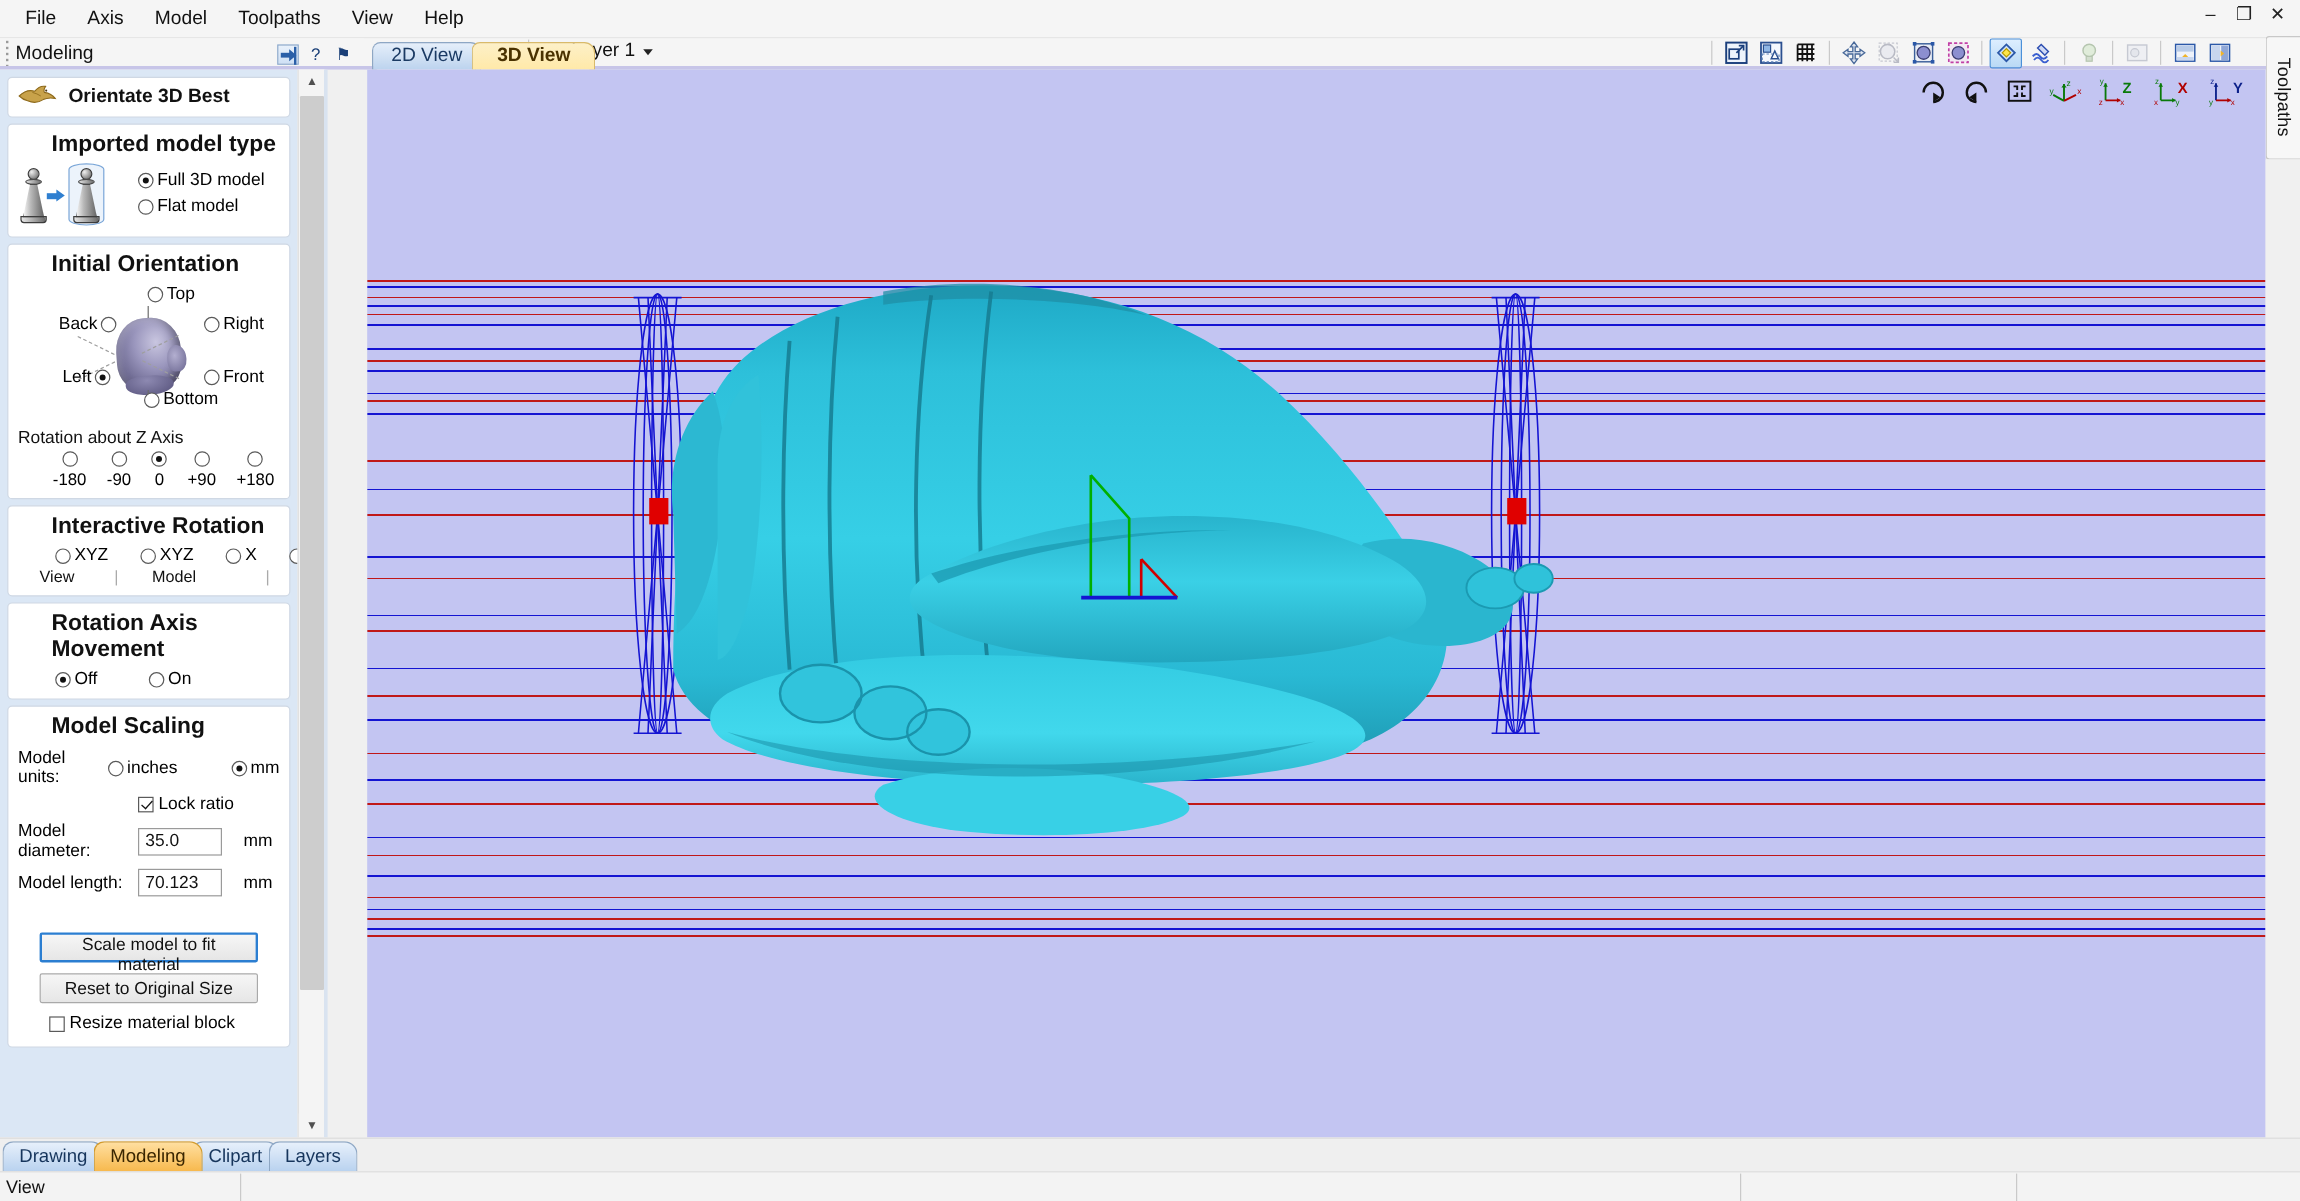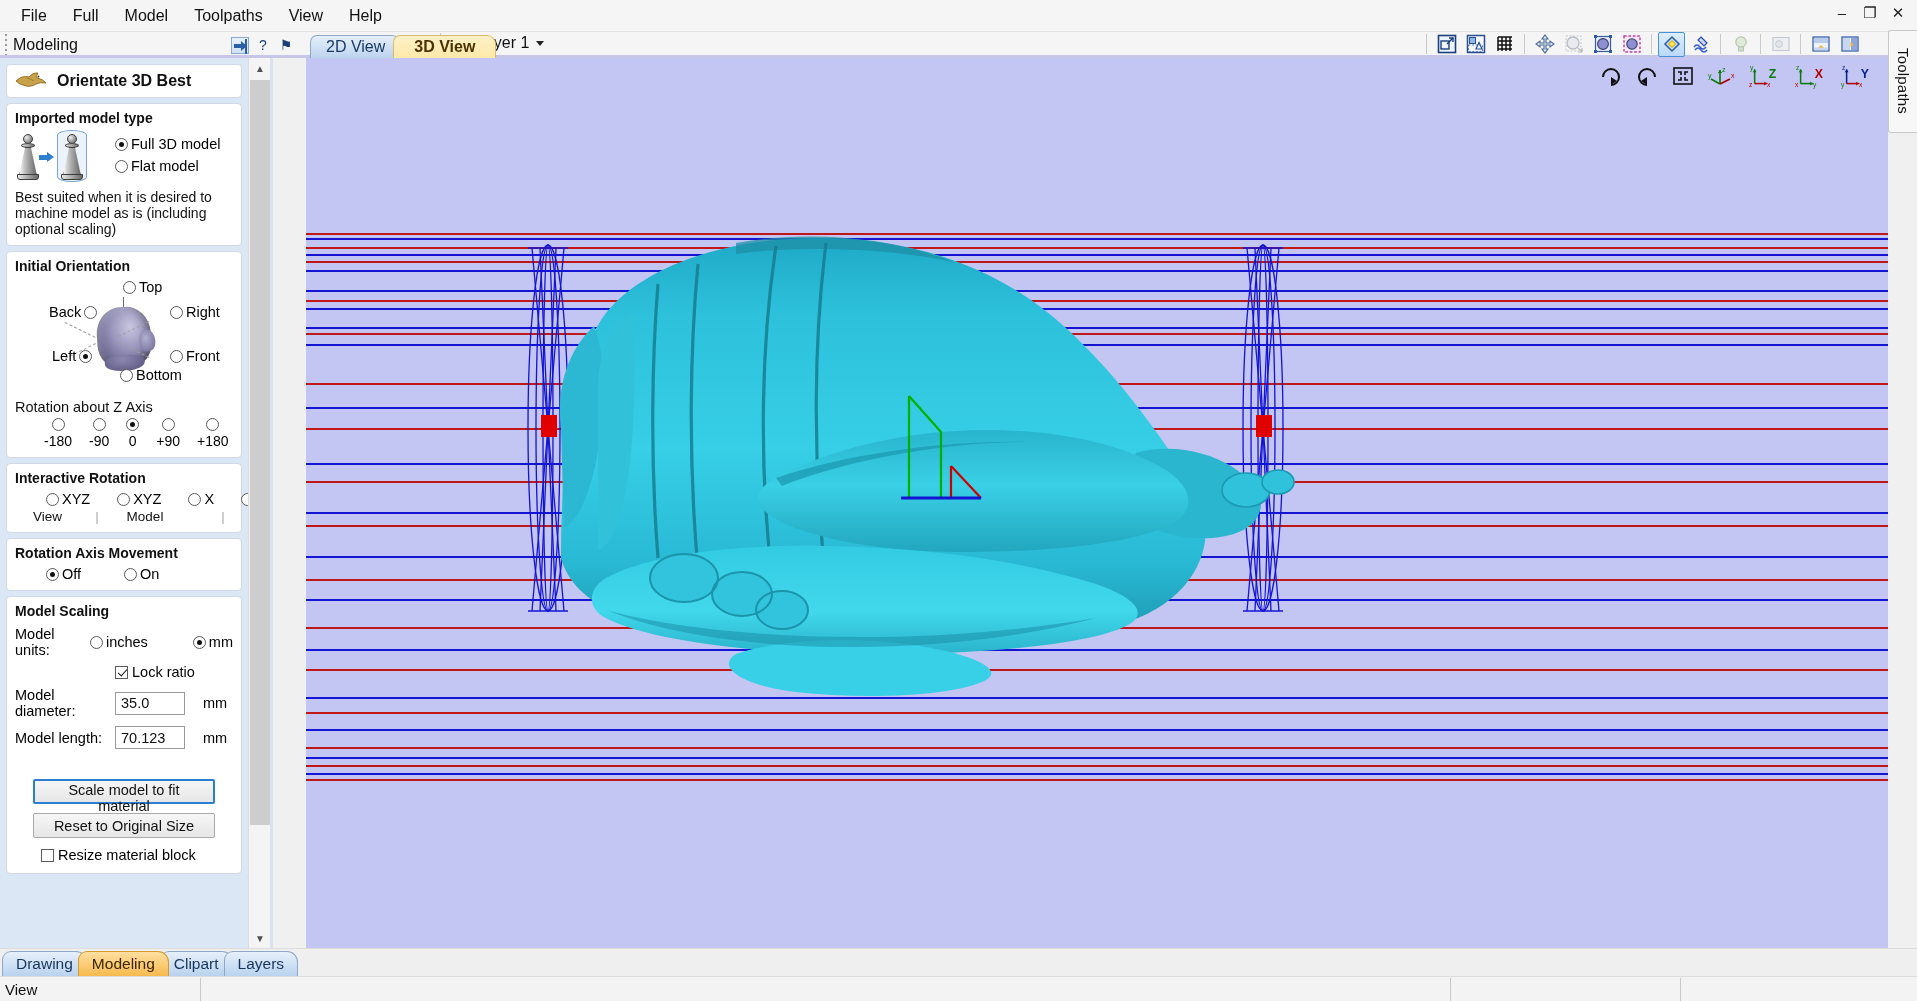--- a/index.html
+++ b/index.html
@@ -284,23 +284,24 @@
   .grp {
     margin: 5px 6px 0 6px;
     background: #fff;
     border: 1px solid #cfd8e4;
     border-radius: 4px;
     padding: 6px 8px 8px 8px;
     position: relative;
   }
   .grp-title {
     font-weight: bold;
-    font-size: 14px;
+    font-size: 19px;
     color: #111;
     margin-bottom: 5px;
+    margin-left: 28px;
   }
 
   
   .hdr-card {
     margin: 6px 6px 0 6px;
     background: #fff;
     border: 1px solid #cfd8e4;
     border-radius: 4px;
     height: 34px;
     display: flex;
@@ -665,21 +666,21 @@
     border-left: 1px solid #c9c9c9;
     top: 1px;
   }
 </style>
 </head>
 <body>
 
 <div class="menubar">
   <div class="menu-items">
     <div class="menu-item">File</div>
-    <div class="menu-item">Full</div>
+    <div class="menu-item">Axis</div>
     <div class="menu-item">Model</div>
     <div class="menu-item">Toolpaths</div>
     <div class="menu-item">View</div>
     <div class="menu-item">Help</div>
   </div>
   <div class="wincontrols">
     <div class="wc-btn">–</div>
     <div class="wc-btn">❐</div>
     <div class="wc-btn wc-close">✕</div>
   </div>
@@ -877,21 +878,20 @@
         <div class="rad sel">
           <span class="rad-dot"></span>
           <span>Full 3D model</span>
         </div>
         <div class="rad">
           <span class="rad-dot"></span>
           <span>Flat model</span>
         </div>
       </div>
     </div>
-    <div class="imt-desc">Best suited when it is desired to machine model as is (including optional scaling)</div>
   </div>
 
   <div class="grp">
     <div class="grp-title">Initial Orientation</div>
 
     <div class="orient-pad">
       <div class="orient-head"></div>
 
       <div class="spoke" style="left:50px; top:43px; width:34px; transform:rotate(26deg);"></div>
       <div class="spoke" style="left:134px; top:43px; width:34px; transform:rotate(154deg);"></div>

